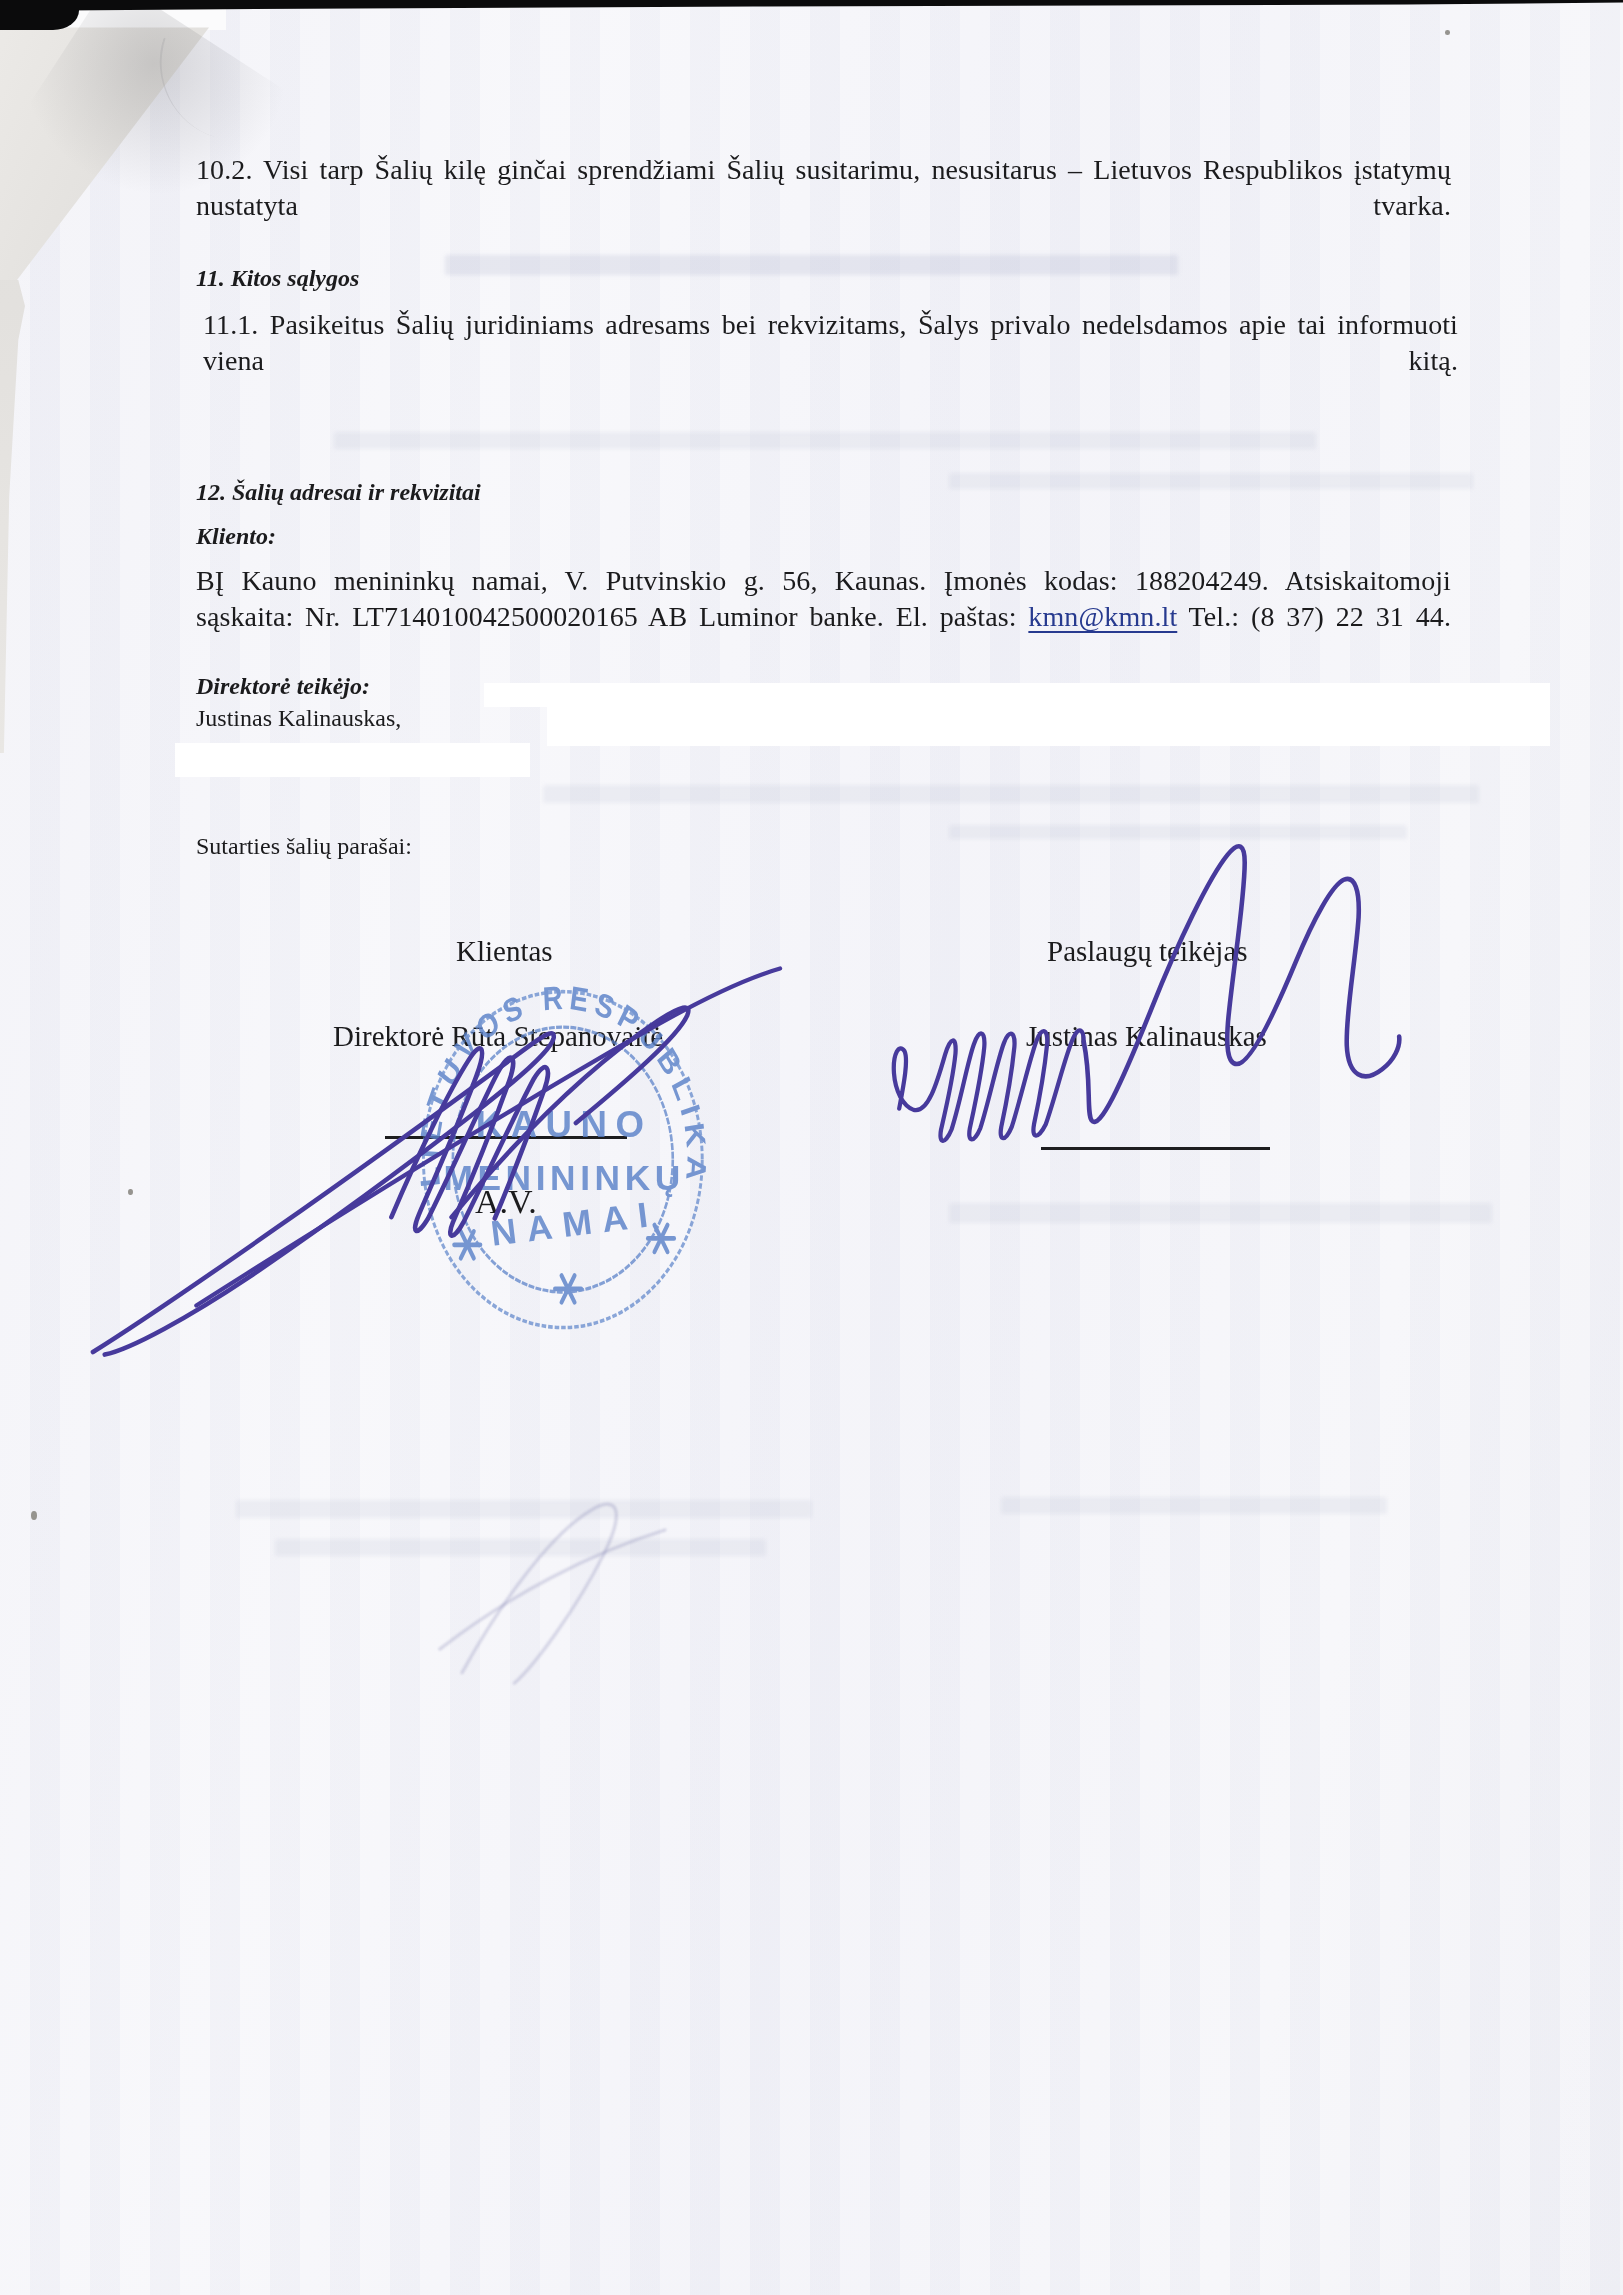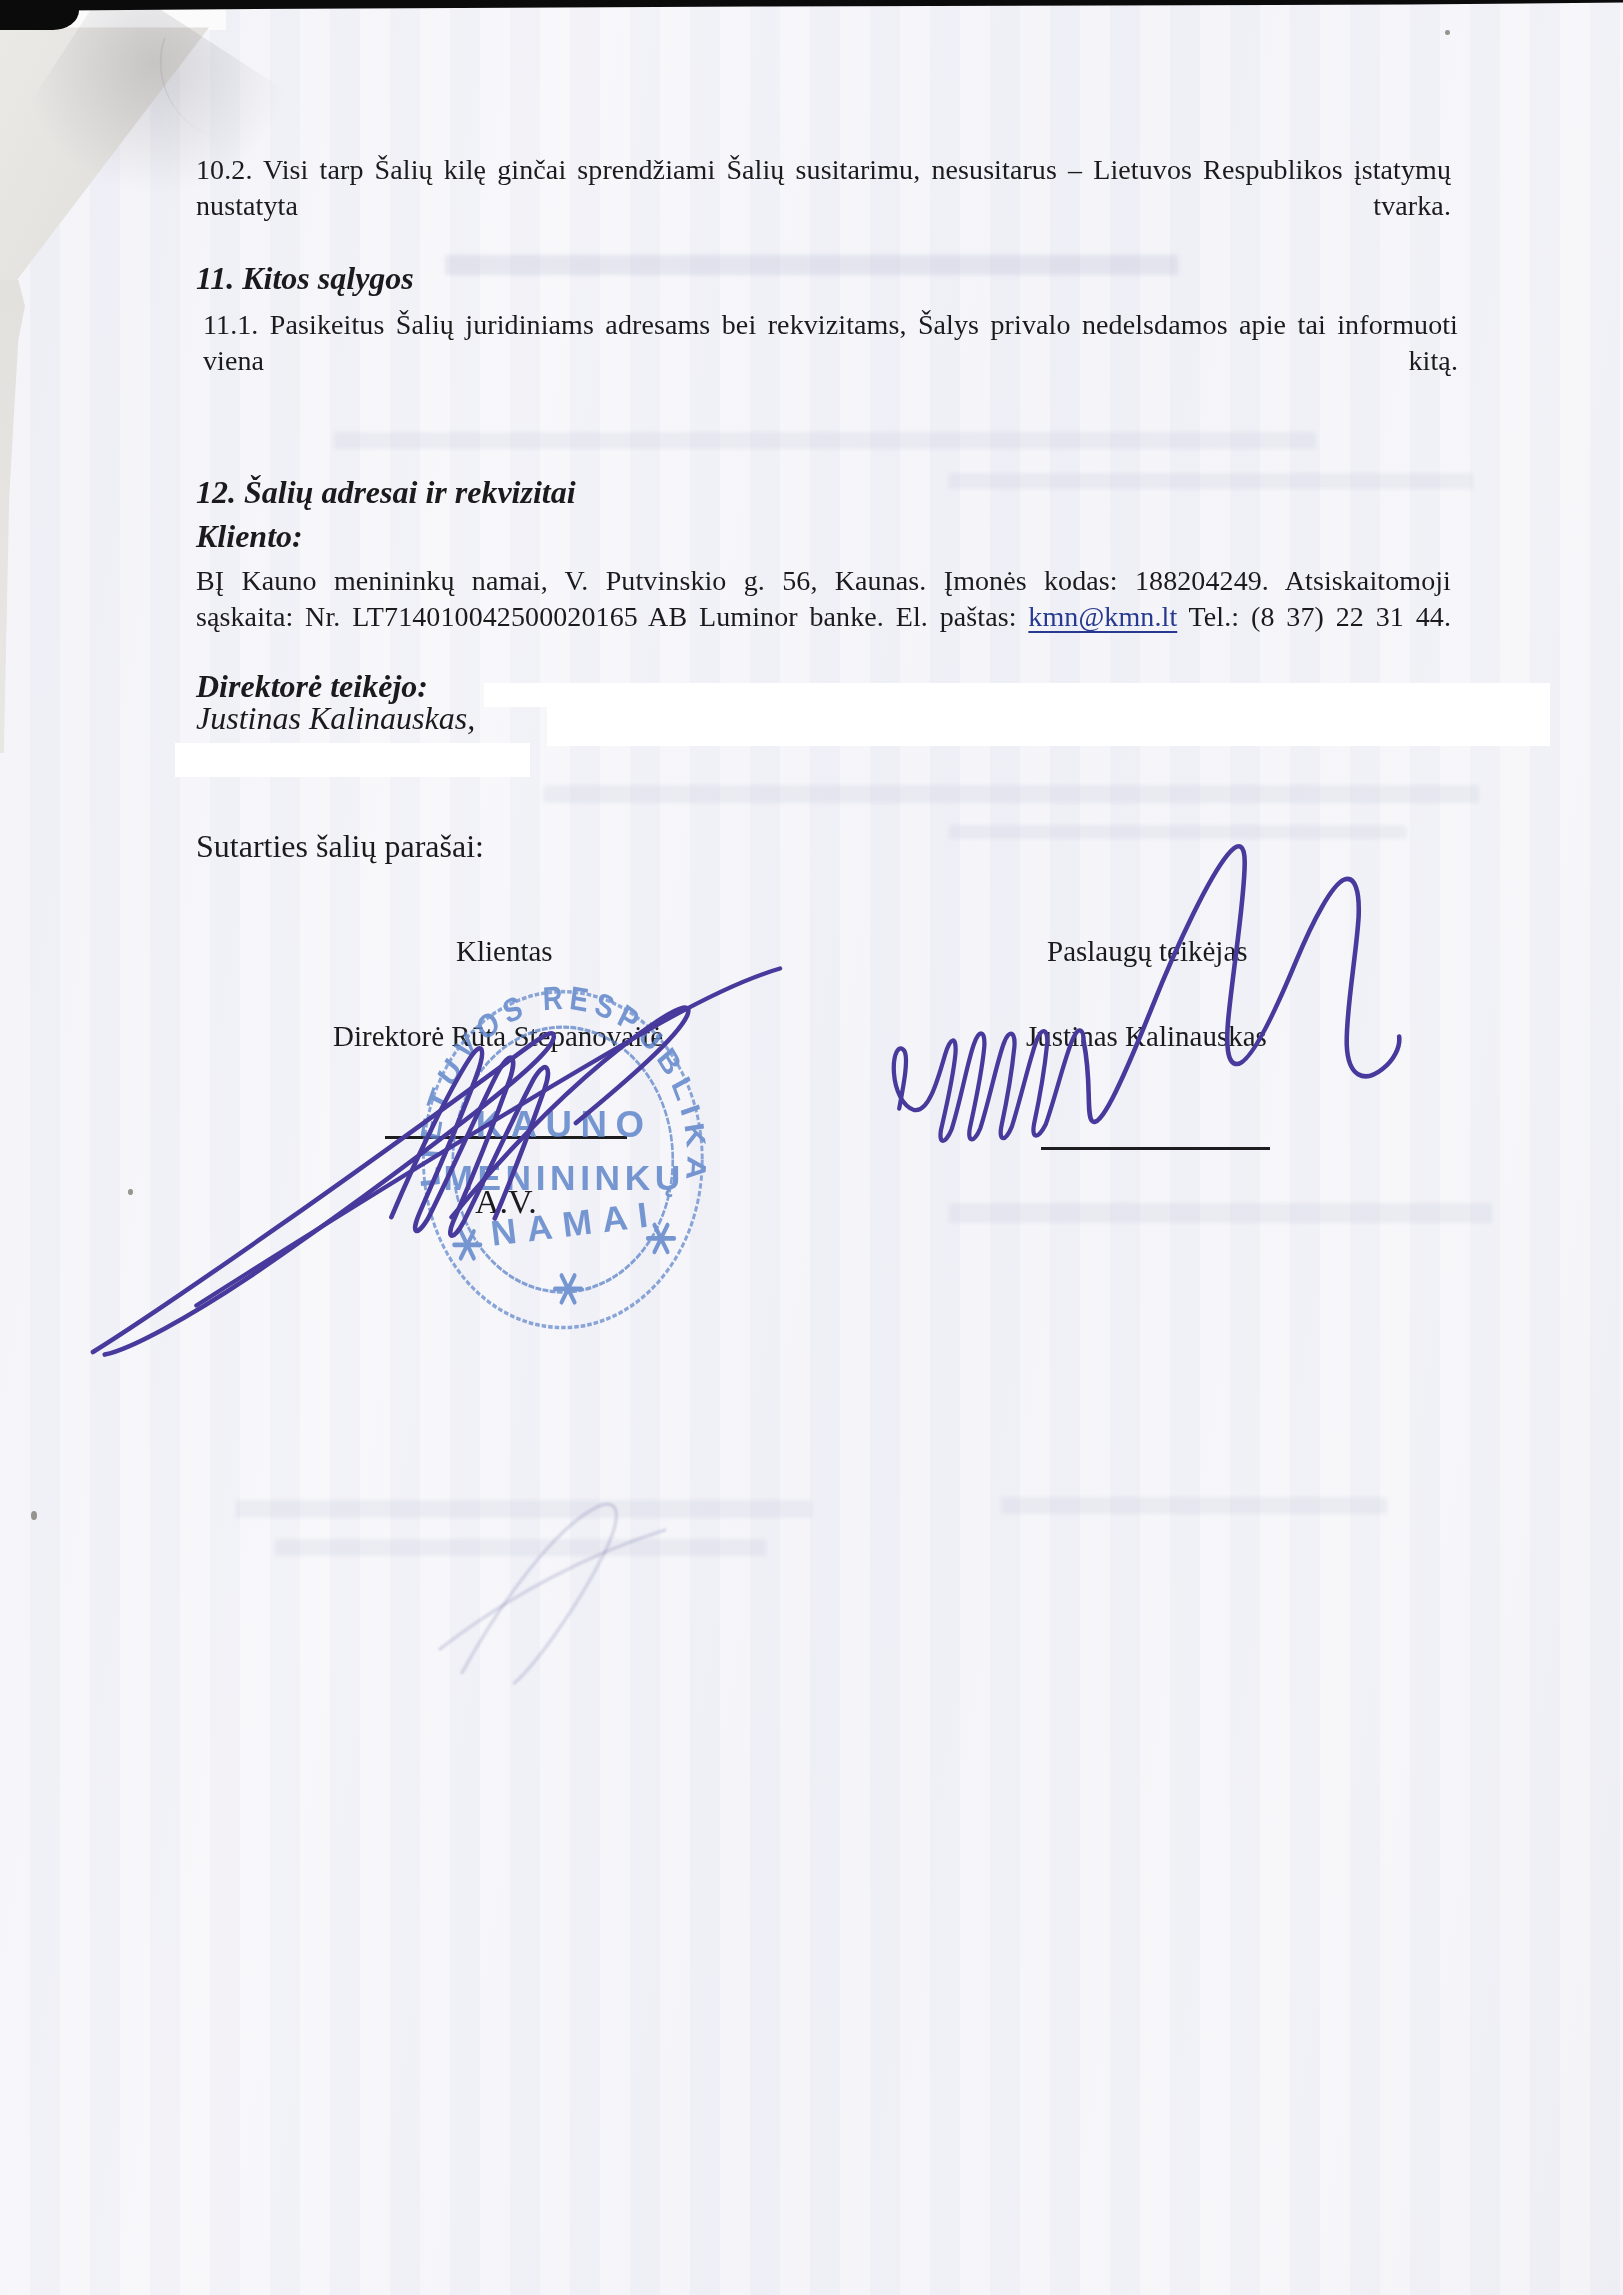--- a/index.html
+++ b/index.html
@@ -26,21 +26,21 @@
     transform:rotate(33deg);}
   .crease{position:absolute;left:149px;top:51px;width:98px;height:79px;
     border-left:2px solid rgba(150,150,155,.25);border-radius:0 0 0 79px;transform:rotate(18deg);}
   .speck{position:absolute;background:#96948f;border-radius:50%;}
   
   .txt{position:absolute;left:196px;width:1255px;font-size:28px;line-height:36px;
     text-align:justify;letter-spacing:0.1px;word-spacing:3.3px;}
   .txt:after{content:"";display:inline-block;width:100%;}
   .bi{font-weight:bold;font-style:italic;}
   .b{font-weight:normal;text-align:right;}
-  .abs{position:absolute;font-size:32px;line-height:33px;white-space:nowrap;}
+  .abs{position:absolute;font-size:24px;line-height:33px;white-space:nowrap;}
   .email-link{color:#273a8f;text-decoration:underline;text-decoration-thickness:2px;text-underline-offset:4.6px;}
   .sigline{position:absolute;height:2.6px;background:#1d1d1f;}
   .redaction{position:absolute;background:#ffffff;}
   
   .bleed{position:absolute;background:rgba(138,144,178,.16);filter:blur(2px);border-radius:2.6px;}
   .bleed.light{background:rgba(138,144,178,.10);}
   
   .overlay{position:absolute;left:0;top:0;pointer-events:none;}
   .stamp-text{font-family:"Liberation Sans",sans-serif;font-weight:bold;fill:#5b82c9;}
   .ink{fill:none;stroke:#473a9c;stroke-linecap:round;stroke-linejoin:round;}
@@ -65,21 +65,21 @@
 
   <p class="abs bi" style="left:196px;top:262px;margin:0;">11. Kitos sąlygos</p>
   <p class="txt" style="top:300px;margin:7px;">11.1. Pasikeitus Šalių juridiniams adresams bei rekvizitams, Šalys privalo nedelsdamos apie tai informuoti viena kitą.</p>
 
   <p class="abs bi" style="left:196px;top:476px;margin:0;">12. Šalių adresai ir rekvizitai</p>
   <p class="abs bi" style="left:196px;top:520px;margin:0;">Kliento:</p>
 
   <p class="txt" style="top:563px;margin:0;"><span>BĮ Kauno menininkų namai, V. Putvinskio g. 56, Kaunas. Įmonės kodas: 188204249. Atsiskaitomoji sąskaita: Nr. LT714010042500020165 AB Luminor banke. El. paštas: </span><span class="email-link">kmn@kmn.lt</span><span> Tel.: (8 37) 22 31 44.</span></p>
 
   <p class="abs bi" style="left:196px;top:670px;margin:0;">Direktorė teikėjo:</p>
-  <p class="abs" style="left:196px;top:702px;margin:0;font-style:italic;">Justinas  Kalinauskas,</p>
+  <p class="abs" style="left:196px;top:702px;margin:0;">Justinas  Kalinauskas,</p>
 
   <div class="redaction" style="left:547px;top:683px;width:1003px;height:63px;"></div>
   <div class="redaction" style="left:484px;top:683px;width:65px;height:23.6px;"></div>
   <div class="redaction" style="left:175px;top:743px;width:355px;height:34px;"></div>
 
   <p class="abs b" style="left:196px;top:830px;margin:0;">Sutarties šalių parašai:</p>
 
   <p class="abs" style="left:456px;top:935px;margin:0;font-size:29px;">Klientas</p>
   <p class="abs" style="left:1047px;top:935px;margin:0;font-size:29px;">Paslaugų teikėjas</p>
 

